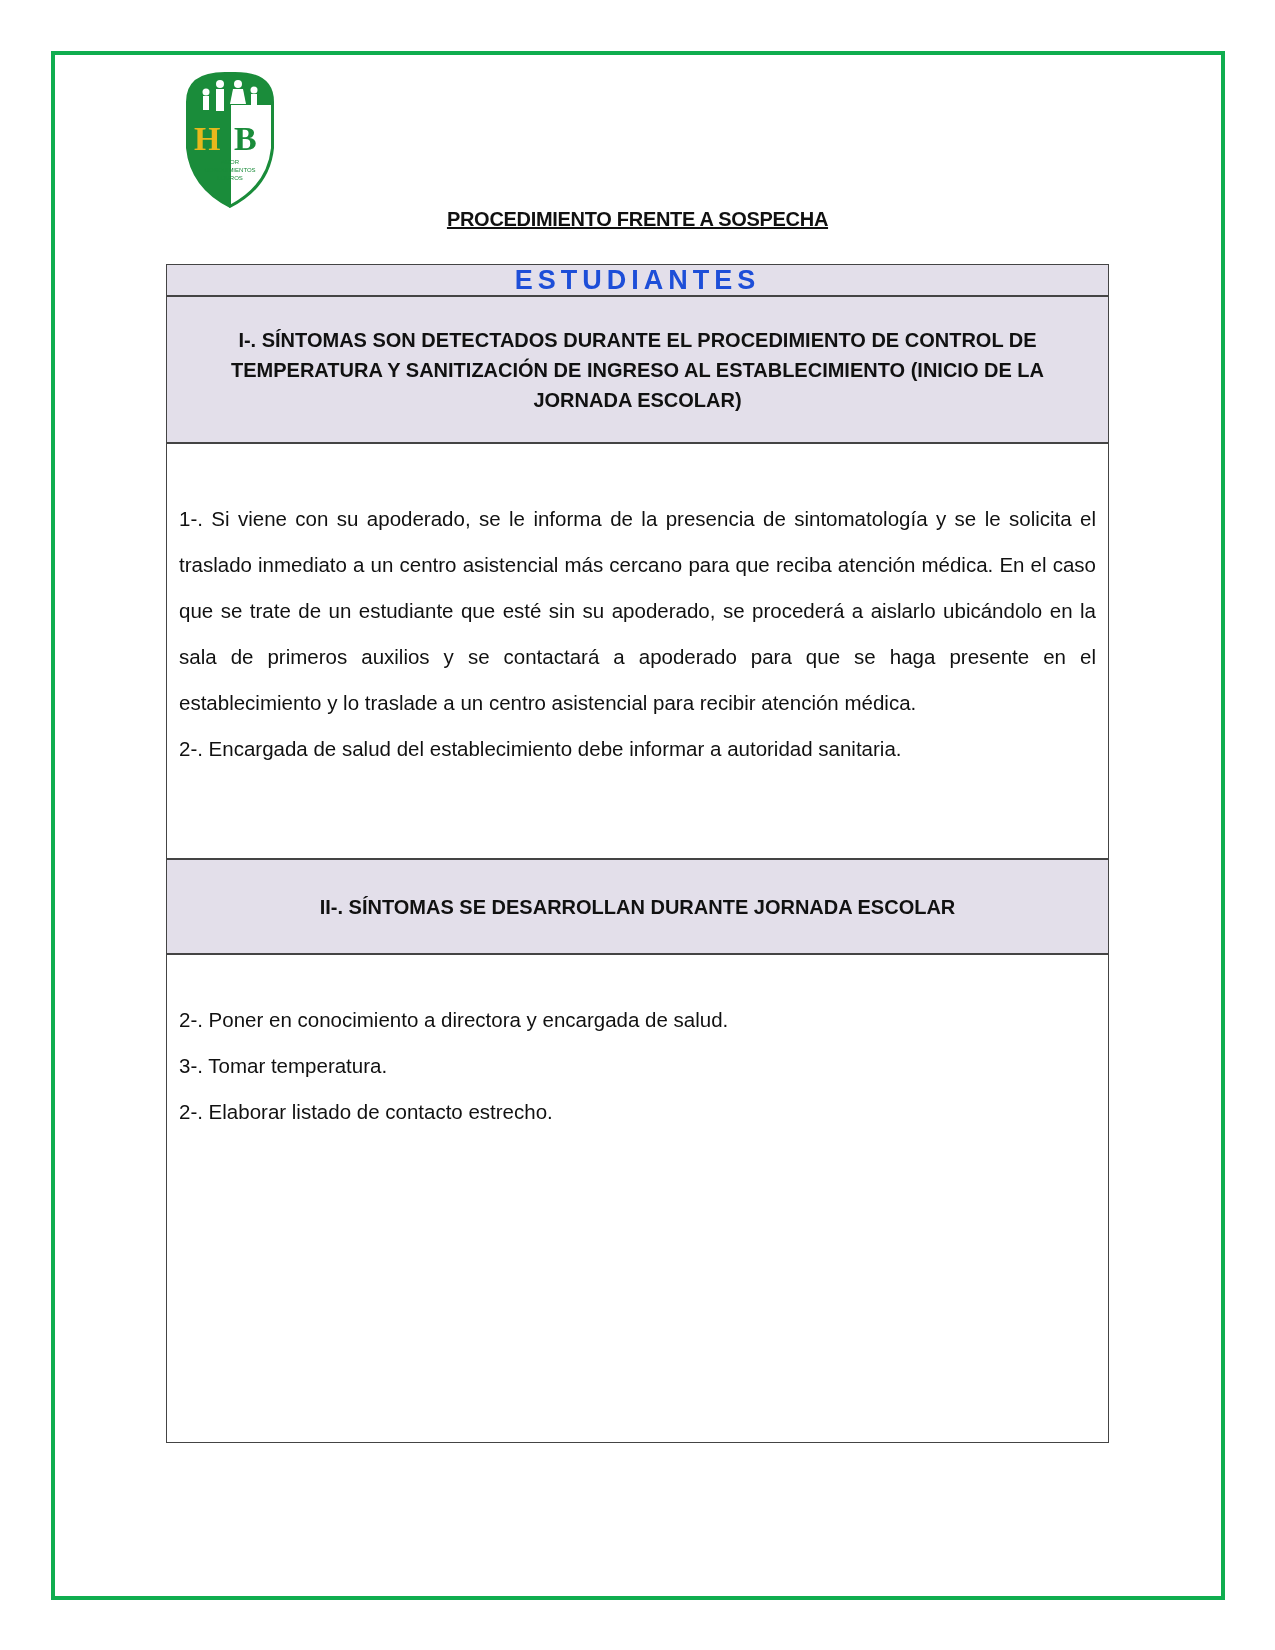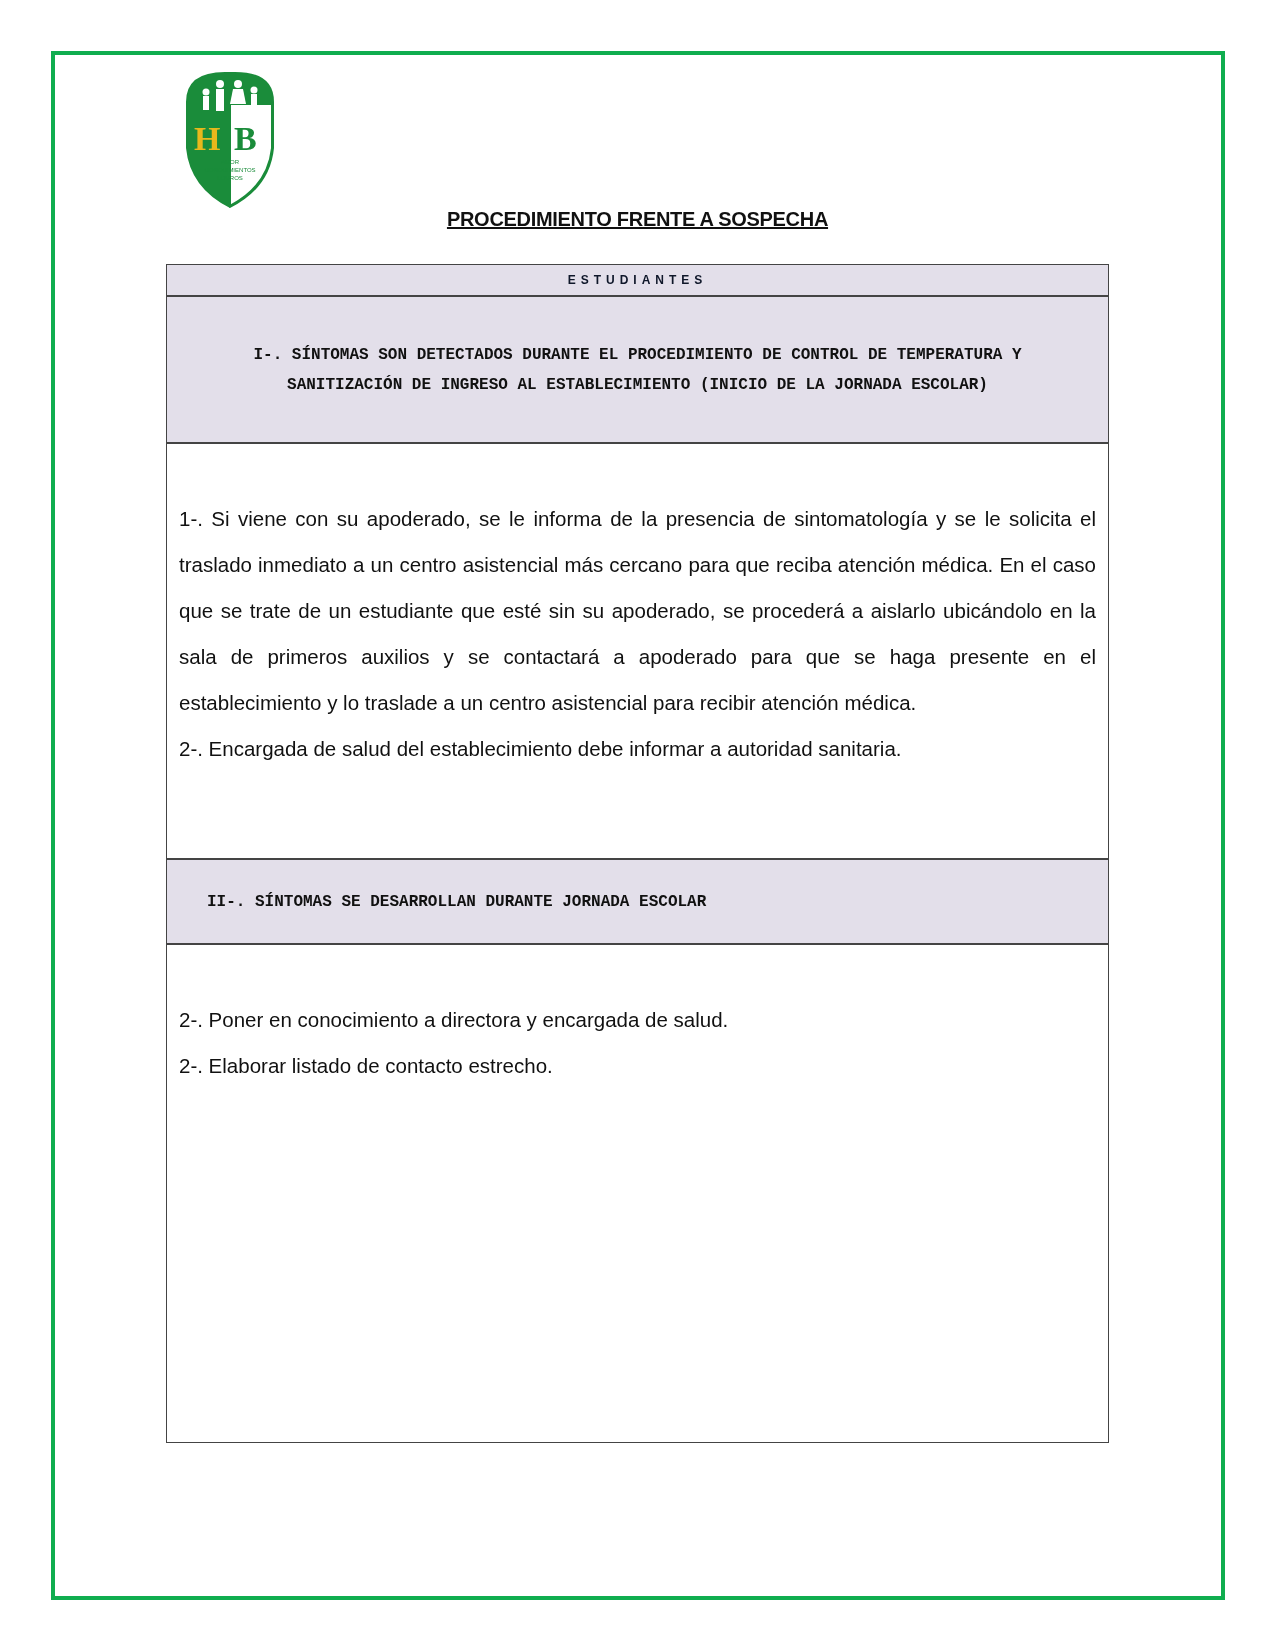--- a/index.html
+++ b/index.html
@@ -8,26 +8,26 @@
   .page-frame { position:absolute; left:51px; top:51px; width:1166px; height:1541px;
                 border:4px solid #10ad4f; }
   .logo { position:absolute; left:178px; top:70px; width:104px; height:140px; }
   .doc-title { position:absolute; left:0; width:1275px; top:208px; text-align:center;
                font-weight:bold; font-size:20px; text-decoration:underline; letter-spacing:-0.3px; }
   .table { position:absolute; left:166px; top:264px; width:943px; height:1179px;
            border:1px solid #444; box-sizing:border-box; }
   .row { position:absolute; left:0; right:0; box-sizing:border-box; }
   .row-label { top:0; height:32px; background:#e3dfea; border-bottom:2px solid #444;
                display:flex; align-items:center; justify-content:center; }
-  .row-label span { color:#0f172a; font-weight:bold; font-size:12px; letter-spacing:5px; }
-  .row-head { background:#e3dfea; display:flex; align-items:center; justify-content:flex-start;
-              text-align:center; font-weight:bold; font-size:16px; line-height:30px;
-              padding:0 40px;font-family:Liberation Mono, monospace; }
+  .row-label span { color:#1d4ed8; font-weight:bold; font-size:27px; letter-spacing:5px; }
+  .row-head { background:#e3dfea; display:flex; align-items:center; justify-content:center;
+              text-align:center; font-weight:bold; font-size:20px; line-height:30px;
+              padding:0 40px; }
   .h1 { top:32px; height:147px; border-bottom:2px solid #444; }
-  .h2 { top:593px; height:87px; border-top:2px solid #444; border-bottom:2px solid #444; }
+  .h2 { top:593px; height:97px; border-top:2px solid #444; border-bottom:2px solid #444; }
   .body1 { top:179px; height:414px; padding:52px 12px 0 12px; }
   .body2 { top:690px; height:487px; padding:42px 12px 0 12px; }
   .para { font-size:20.5px; line-height:46px; text-align:justify; margin:0; }
   .item { font-size:20.5px; line-height:46px; margin:0; }
 </style>
 </head>
 <body>
 
 <div class="page-frame"></div>
 
@@ -68,15 +68,16 @@
     <p class="para">1-. Si viene con su apoderado, se le informa de la presencia de sintomatología y se le solicita el traslado inmediato a un centro asistencial más cercano para que reciba atención médica. En el caso que se trate de un estudiante que esté sin su apoderado, se procederá a aislarlo ubicándolo en la sala de primeros auxilios y se contactará a apoderado para que se haga presente en el establecimiento y lo traslade a un centro asistencial para recibir atención médica.</p>
     <p class="item">2-. Encargada de salud del establecimiento debe informar a autoridad sanitaria.</p>
   </div>
 
   <div class="row row-head h2">
     <div>II-. SÍNTOMAS SE DESARROLLAN DURANTE JORNADA ESCOLAR</div>
   </div>
 
   <div class="row body2">
     <p class="item">2-. Poner en conocimiento a directora y encargada de salud.</p>
+    <p class="item">3-. Tomar temperatura.</p>
     <p class="item">2-. Elaborar listado de contacto estrecho.</p>
   </div>
 </div>
 
 </body></html>

